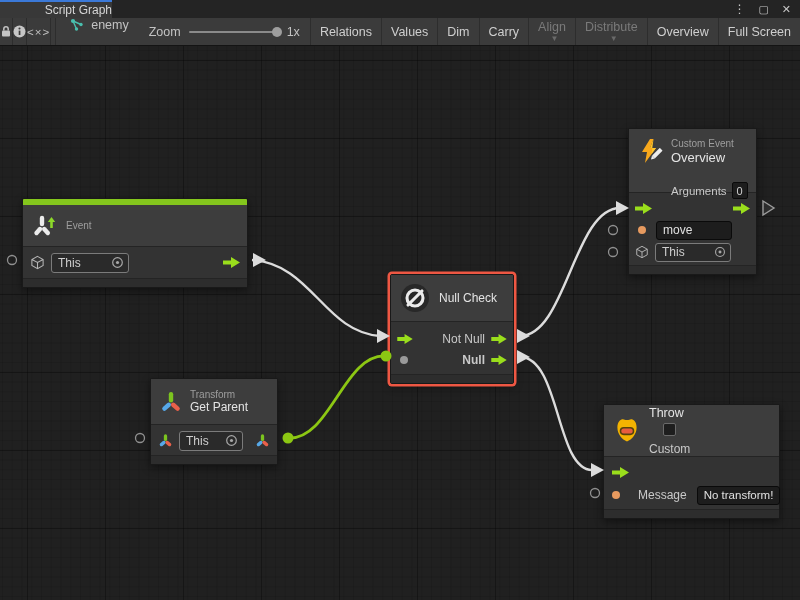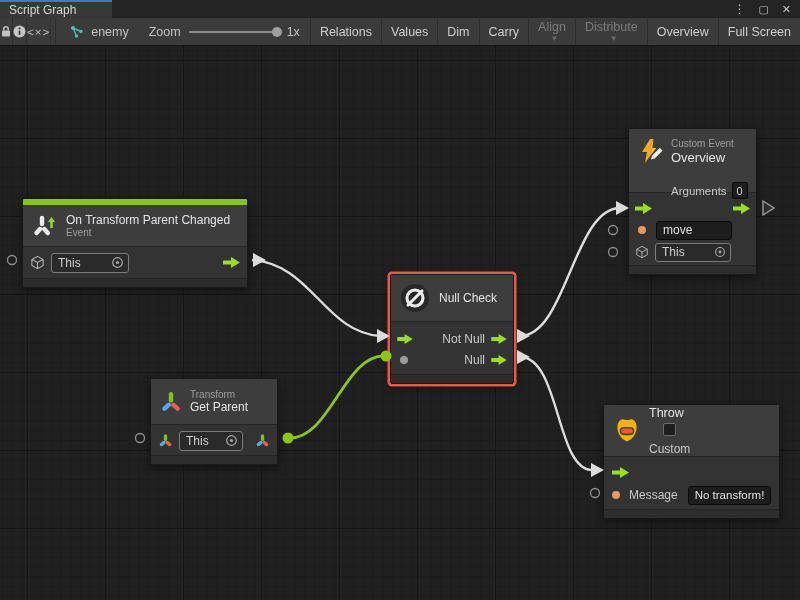--- a/index.html
+++ b/index.html
@@ -4,36 +4,36 @@
 <style>
   * { margin:0; padding:0; box-sizing:border-box; }
   html,body { width:800px; height:600px; overflow:hidden; background:#161616;
     font-family:"Liberation Sans", sans-serif; }
   .window { position:relative; width:800px; height:600px; background:#202020; overflow:hidden; }
 
   
   .tabbar { position:absolute; left:0; top:0; width:800px; height:18px; background:#242424;
     display:flex; align-items:stretch; }
   .tab { width:112px; background:#383838; border-top:2px solid var(--tab-accent-blue,#3b79d8);
-    color:#d6d6d6; font-size:12px; display:flex; align-items:center; padding-left:9px; }
+    color:#d6d6d6; font-size:12px; display:flex; align-items:center; padding-left:9px;justify-content:flex-end; }
   .win-controls { margin-left:auto; display:flex; align-items:center; gap:13px; padding-right:9px;
     color:#c8c8c8; font-size:12px; }
   .win-controls span { cursor:default; line-height:1; }
 
   
   .toolbar { position:absolute; left:0; top:18px; width:800px; height:28px; background:#3b3b3b;
     border-bottom:1px solid #141414; display:flex; align-items:stretch; color:#cfcfcf; font-size:12.5px; }
   .tcell { display:flex; align-items:center; justify-content:center; border-right:1px solid #2d2d2d; }
   .tbtn { display:flex; align-items:center; justify-content:center; padding:0 9px;
     border-left:1px solid #2d2d2d; white-space:nowrap; }
   .tbtn.disabled { color:#7a7a7a;flex-direction:column; }
   .tbtn .dd { font-size:8px; margin-left:5px; color:#9a9a9a; }
   .tbtn.disabled .dd { color:#6a6a6a; }
   .code-glyph { color:#c2c2c2; font-size:11.5px; letter-spacing:1px; }
-  .crumb { display:flex; align-items:center; gap:7px; padding:0 10px 0 14px; }
+  .crumb { display:flex; gap:7px; padding:0 10px 0 14px; }
   .zoom-area { display:flex; align-items:center; gap:8px; padding:0 10px; }
   .zoom-track { position:relative; width:90px; height:2px; background:#8b8b8b; border-radius:1px; }
   .zoom-handle { position:absolute; right:-3px; top:-4px; width:10px; height:10px; border-radius:50%;
     background:#9e9e9e; }
   .spacer { flex:1; border:none; }
 
   
   .canvas { position:absolute; left:0; top:46px; width:800px; height:554px; background-color:#202020;
     background-image:
       linear-gradient(to right, rgba(0,0,0,.30) 1px, transparent 1px),
@@ -162,21 +162,20 @@
       <svg width="26" height="26" viewBox="0 0 26 26">
         <g stroke="#ececec" stroke-width="4.4" stroke-linecap="round">
           <line x1="10" y1="11" x2="10" y2="5"></line>
           <line x1="8" y1="16" x2="4.5" y2="20"></line>
           <line x1="12.2" y1="16" x2="15.8" y2="20"></line>
         </g>
         <line x1="19.5" y1="15" x2="19.5" y2="8" stroke="#8cd829" stroke-width="2.6"></line>
         <polygon points="15.8,9 19.5,4 23.2,9" fill="#8cd829"></polygon>
       </svg>
       <div>
-        <div class="n-title">On Transform Parent Changed</div>
         <div class="n-sub">Event</div>
       </div>
     </div>
     <div class="node-body" style="padding:5px 0;">
       <div class="prow" style="height:21px; padding:0 7px;">
         <svg width="15" height="15" viewBox="0 0 16 16">
           <path d="M8 1.5 L14 4.8 V11.2 L8 14.5 L2 11.2 V4.8 Z M2 4.8 L8 8 L14 4.8 M8 8 V14.5" stroke="#b5b5b5" stroke-width="1.1" fill="none"></path>
         </svg>
         <div class="dropdown-field" style="width:78px;">
           <span>This</span>
@@ -207,21 +206,21 @@
       <div class="prow" style="height:21px;">
         <svg width="16" height="10" viewBox="0 0 17 11">
           <path d="M0 3.4 H8 V0 L17 5.5 L8 11 V7.6 H0 Z" style="fill:var(--accent-green,#9ade1c)"></path>
         </svg>
         <div class="flex1"></div>
         <span class="plabel">Not Null</span>
         <svg width="16" height="10" viewBox="0 0 17 11">
           <path d="M0 3.4 H8 V0 L17 5.5 L8 11 V7.6 H0 Z" style="fill:var(--accent-green,#9ade1c)"></path>
         </svg>
       </div>
-      <div class="prow" style="height:21px;">
+      <div class="prow" style="height:21px;font-weight:bold;">
         <span class="dot gray" style="margin-left:3px;"></span>
         <div class="flex1"></div>
         <span class="plabel">Null</span>
         <svg width="16" height="10" viewBox="0 0 17 11">
           <path d="M0 3.4 H8 V0 L17 5.5 L8 11 V7.6 H0 Z" style="fill:var(--accent-green,#9ade1c)"></path>
         </svg>
       </div>
     </div>
     <div class="node-footer"></div>
   </div>
@@ -337,21 +336,21 @@
       </div>
     </div>
     <div class="node-body" style="padding:4px 0 2px 0;">
       <div class="prow" style="height:22px; padding:0 8px;">
         <svg width="17" height="11" viewBox="0 0 17 11">
           <path d="M0 3.4 H8 V0 L17 5.5 L8 11 V7.6 H0 Z" style="fill:var(--accent-green,#9ade1c)"></path>
         </svg>
       </div>
       <div class="prow" style="height:24px; padding:0 8px;">
         <span class="dot orange"></span>
-        <span class="plabel" style="margin-left:3px;">Message</span>
+        <span class="plabel" style="margin-left:12px;">Message</span>
         <div class="text-field" style="width:84px; margin-left:4px; font-size:11.5px;">
           <span>No transform!</span>
         </div>
       </div>
     </div>
     <div class="node-footer"></div>
   </div>
 
   <svg class="wires" viewBox="0 0 800 600">
 

